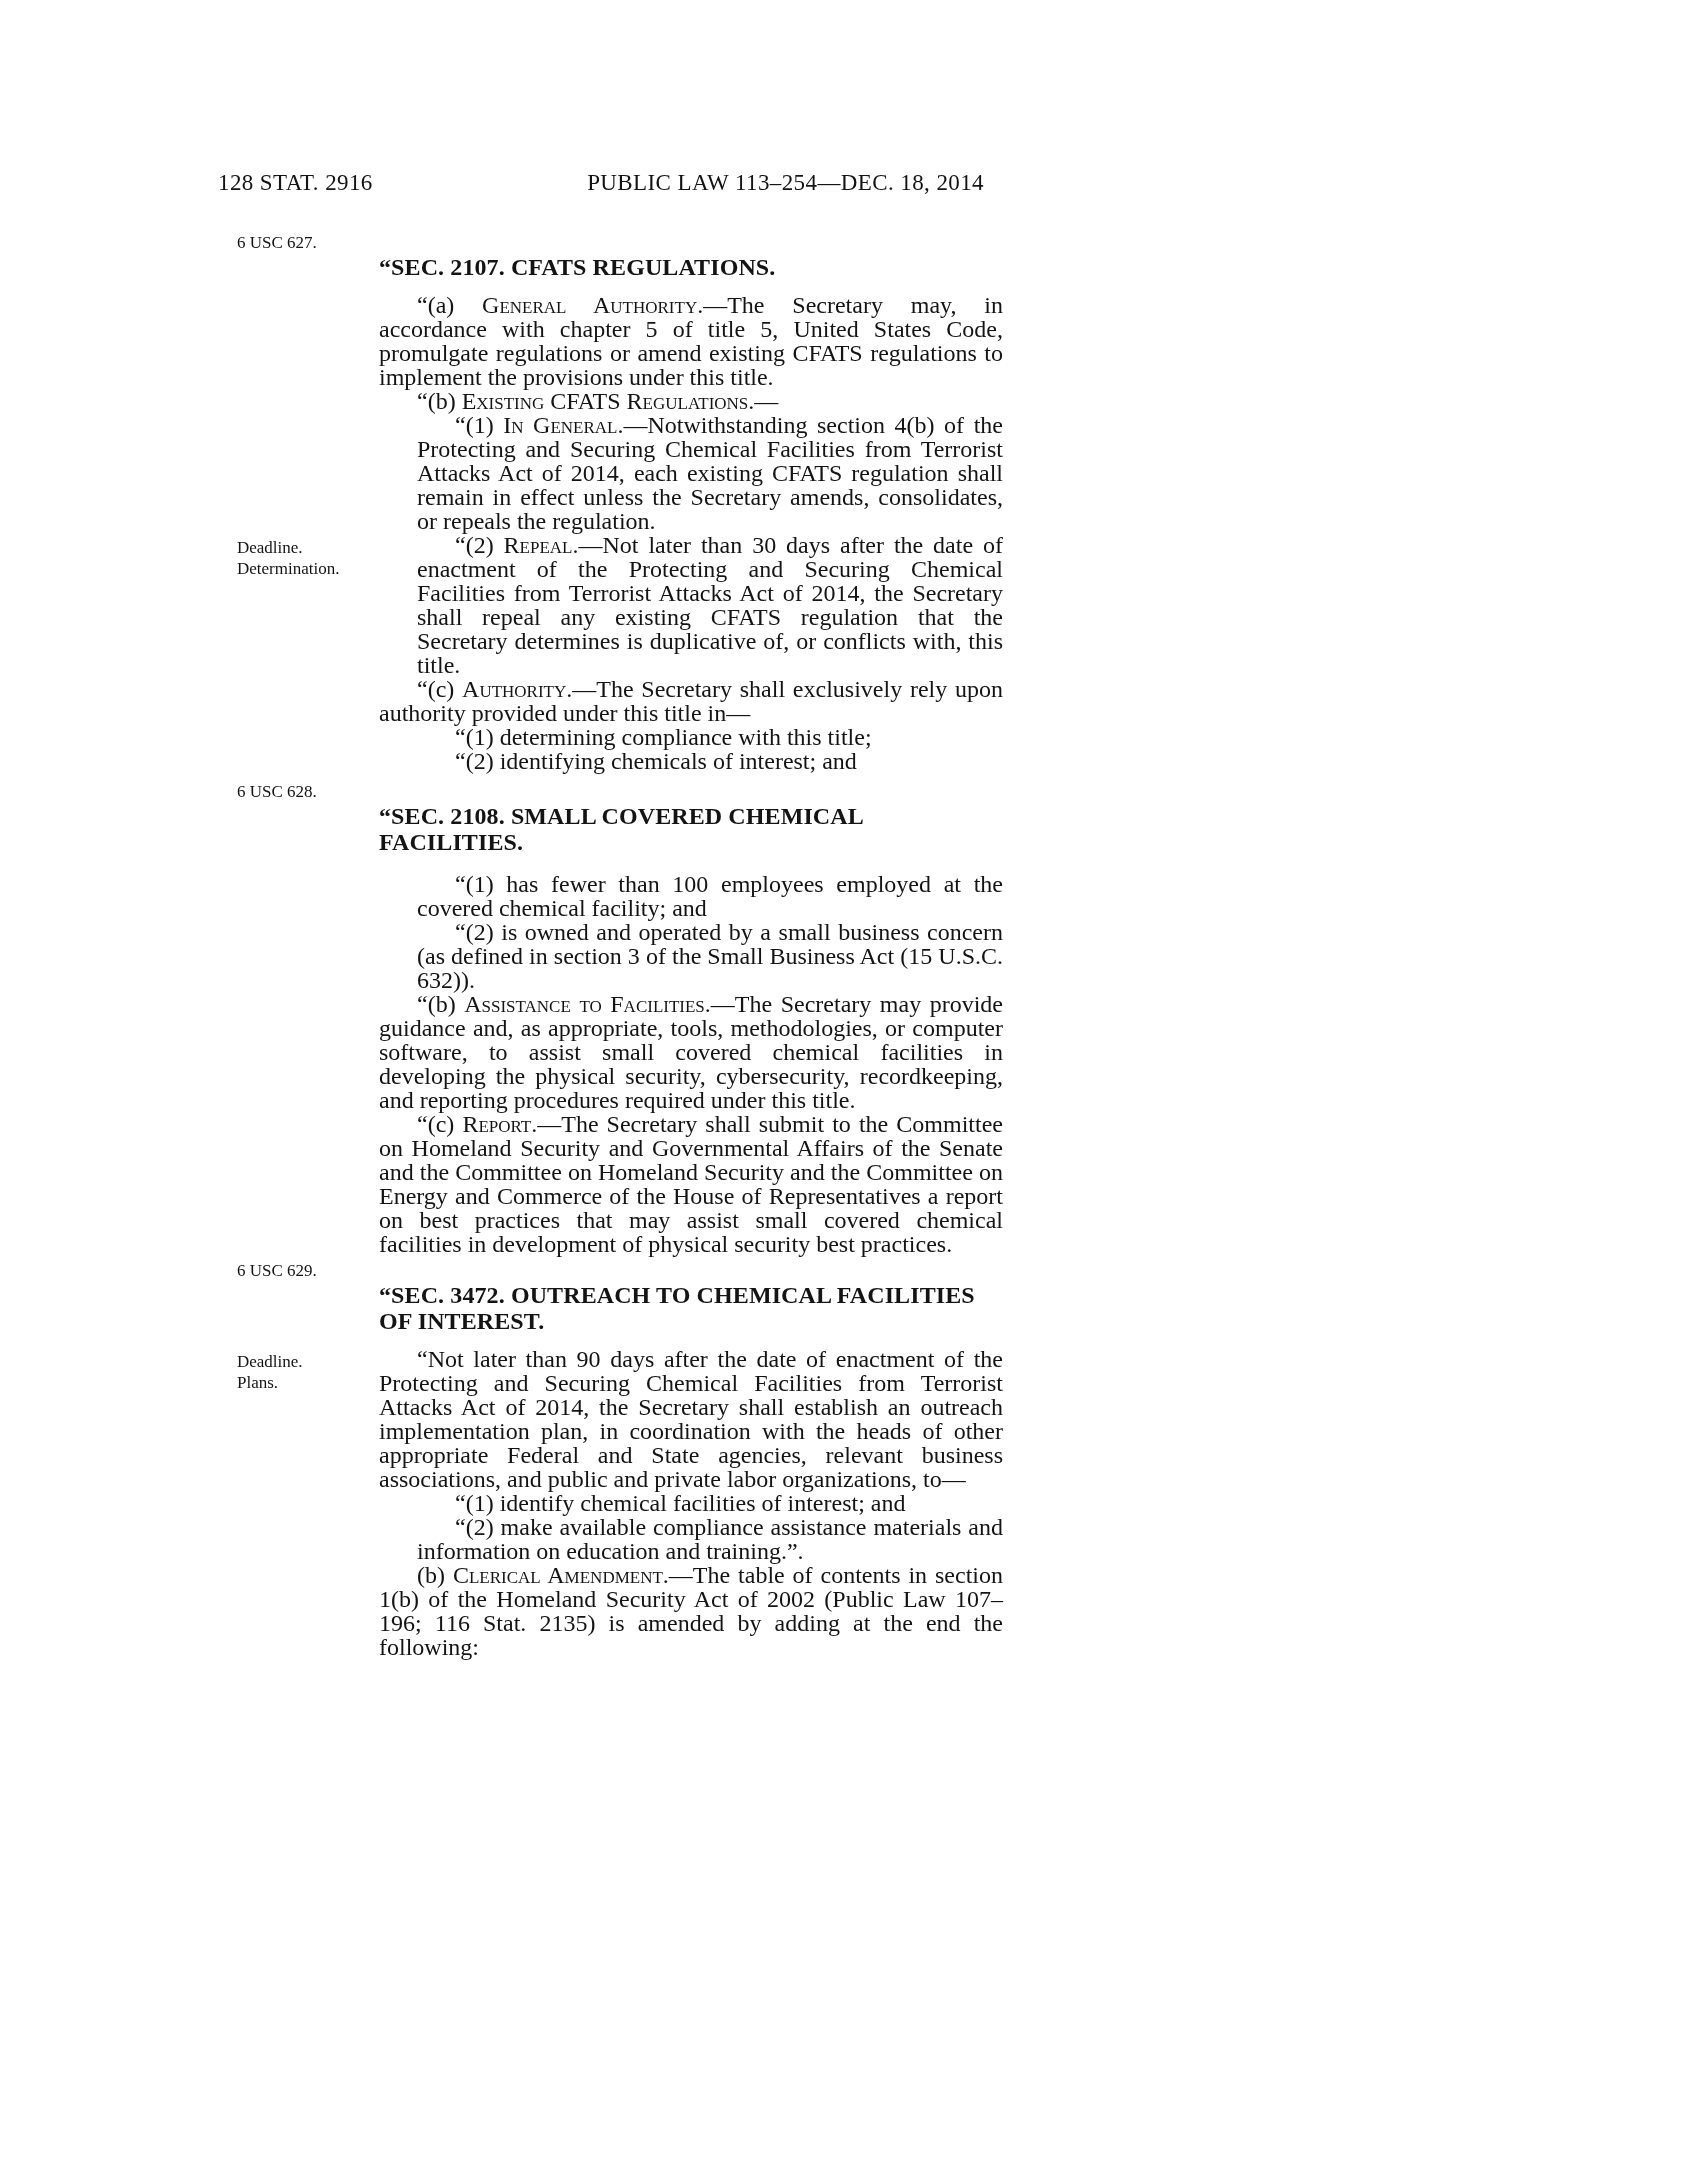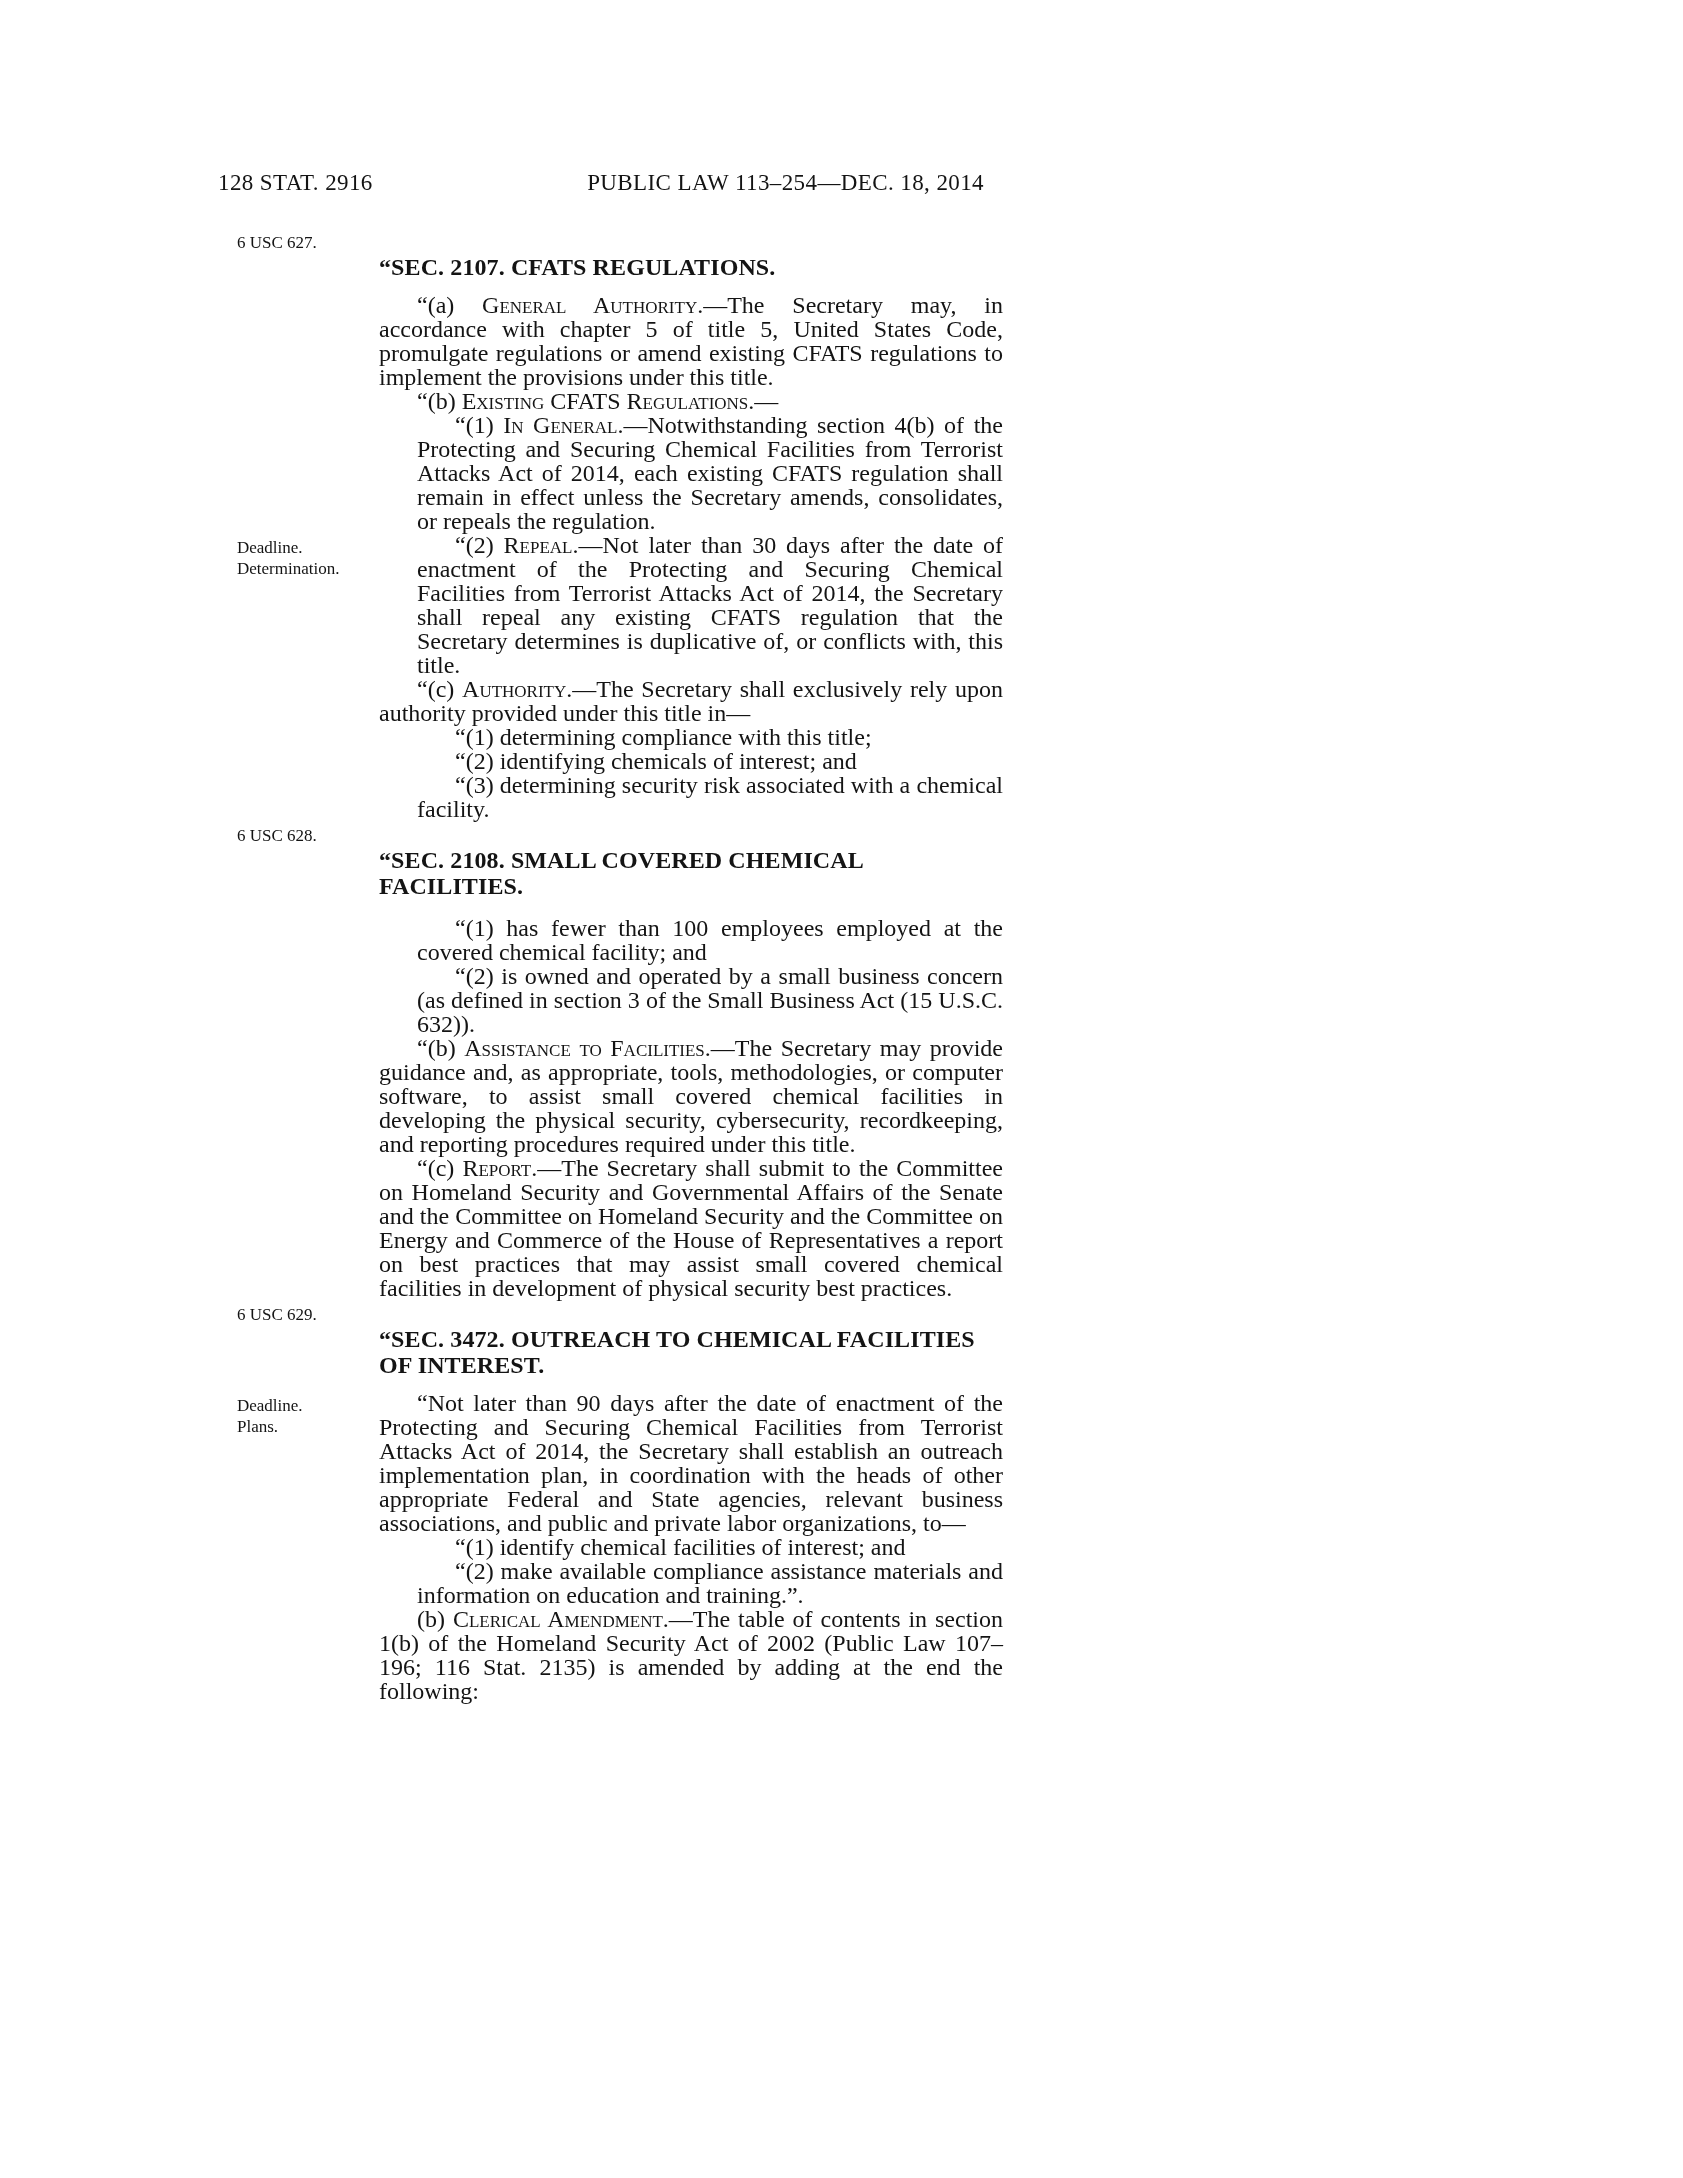--- a/index.html
+++ b/index.html
@@ -117,21 +117,20 @@
         <div class="row">
           <div class="note"></div>
           <p class="para indent1" style="margin: 0px 0px 0px 38px;"><span class="rm">“(1) determining compliance with this title;</span></p>
         </div>
         <div class="row">
           <div class="note"></div>
           <p class="para indent1" style="margin: 0px 0px 0px 38px;"><span class="rm">“(2) identifying chemicals of interest; and</span></p>
         </div>
         <div class="row">
           <div class="note"></div>
-          <p class="para indent1" style="margin: 0px 0px 0px 38px;"><span class="rm">“(3) determining security risk associated with a chemical facility.</span></p>
         </div>
         <div class="row">
           <div class="note">
             <div>6 USC 628.</div>
           </div>
           <div class="heading">“SEC. 2108. SMALL COVERED CHEMICAL FACILITIES.</div>
         </div>
         <div class="row">
           <div class="note"></div>
         </div>

